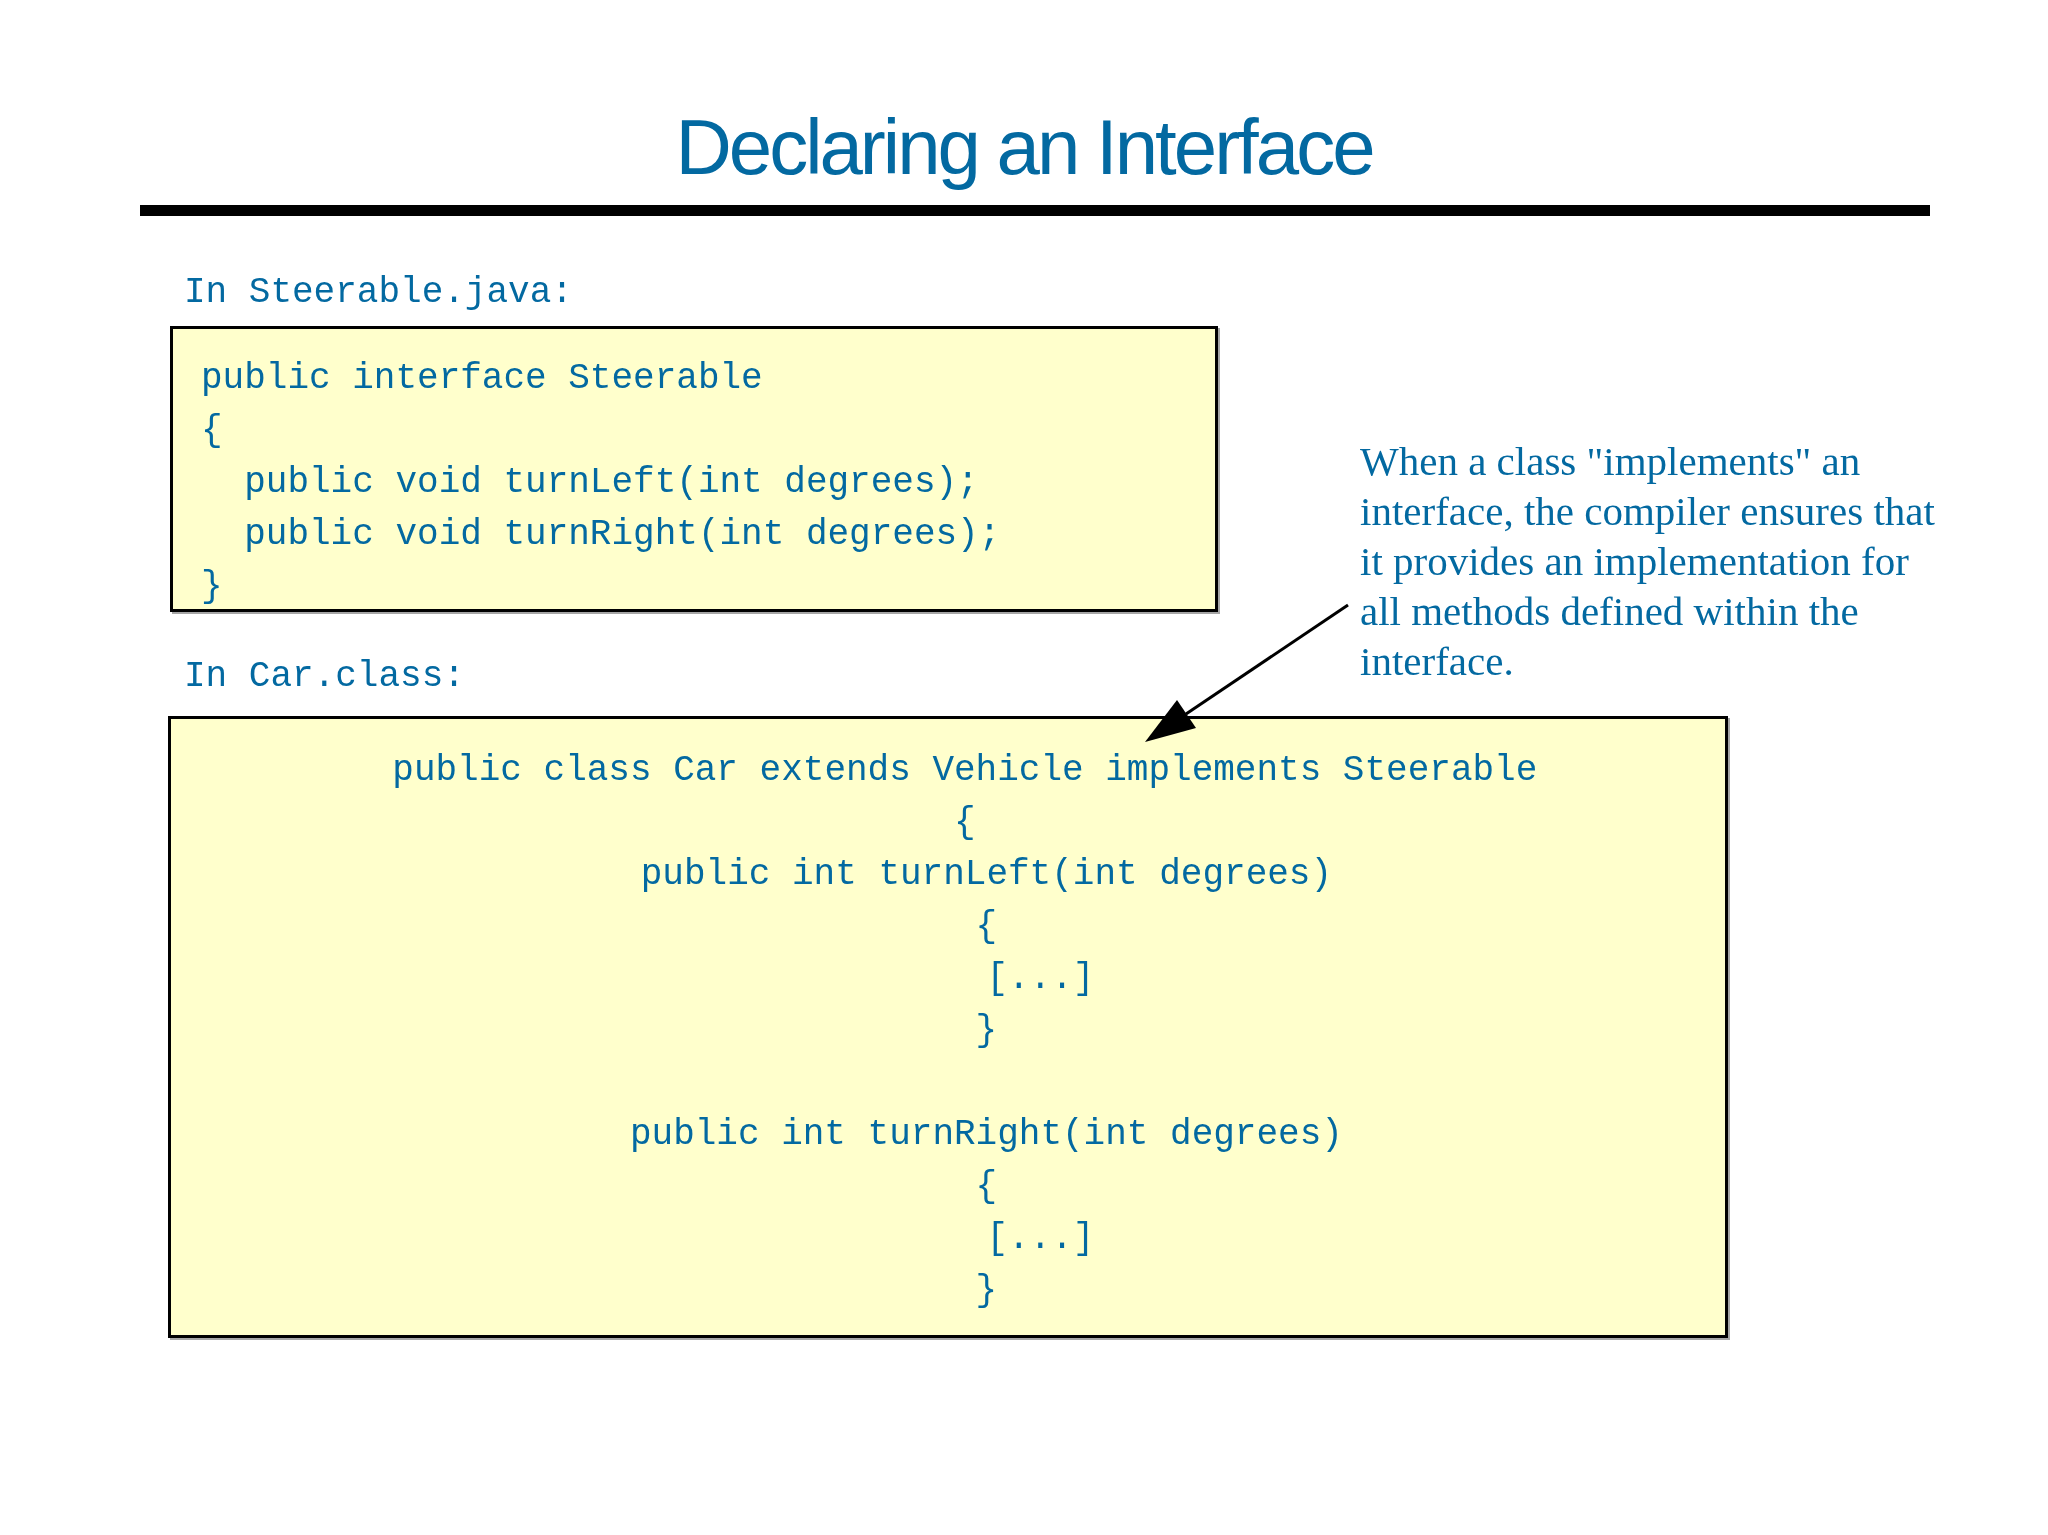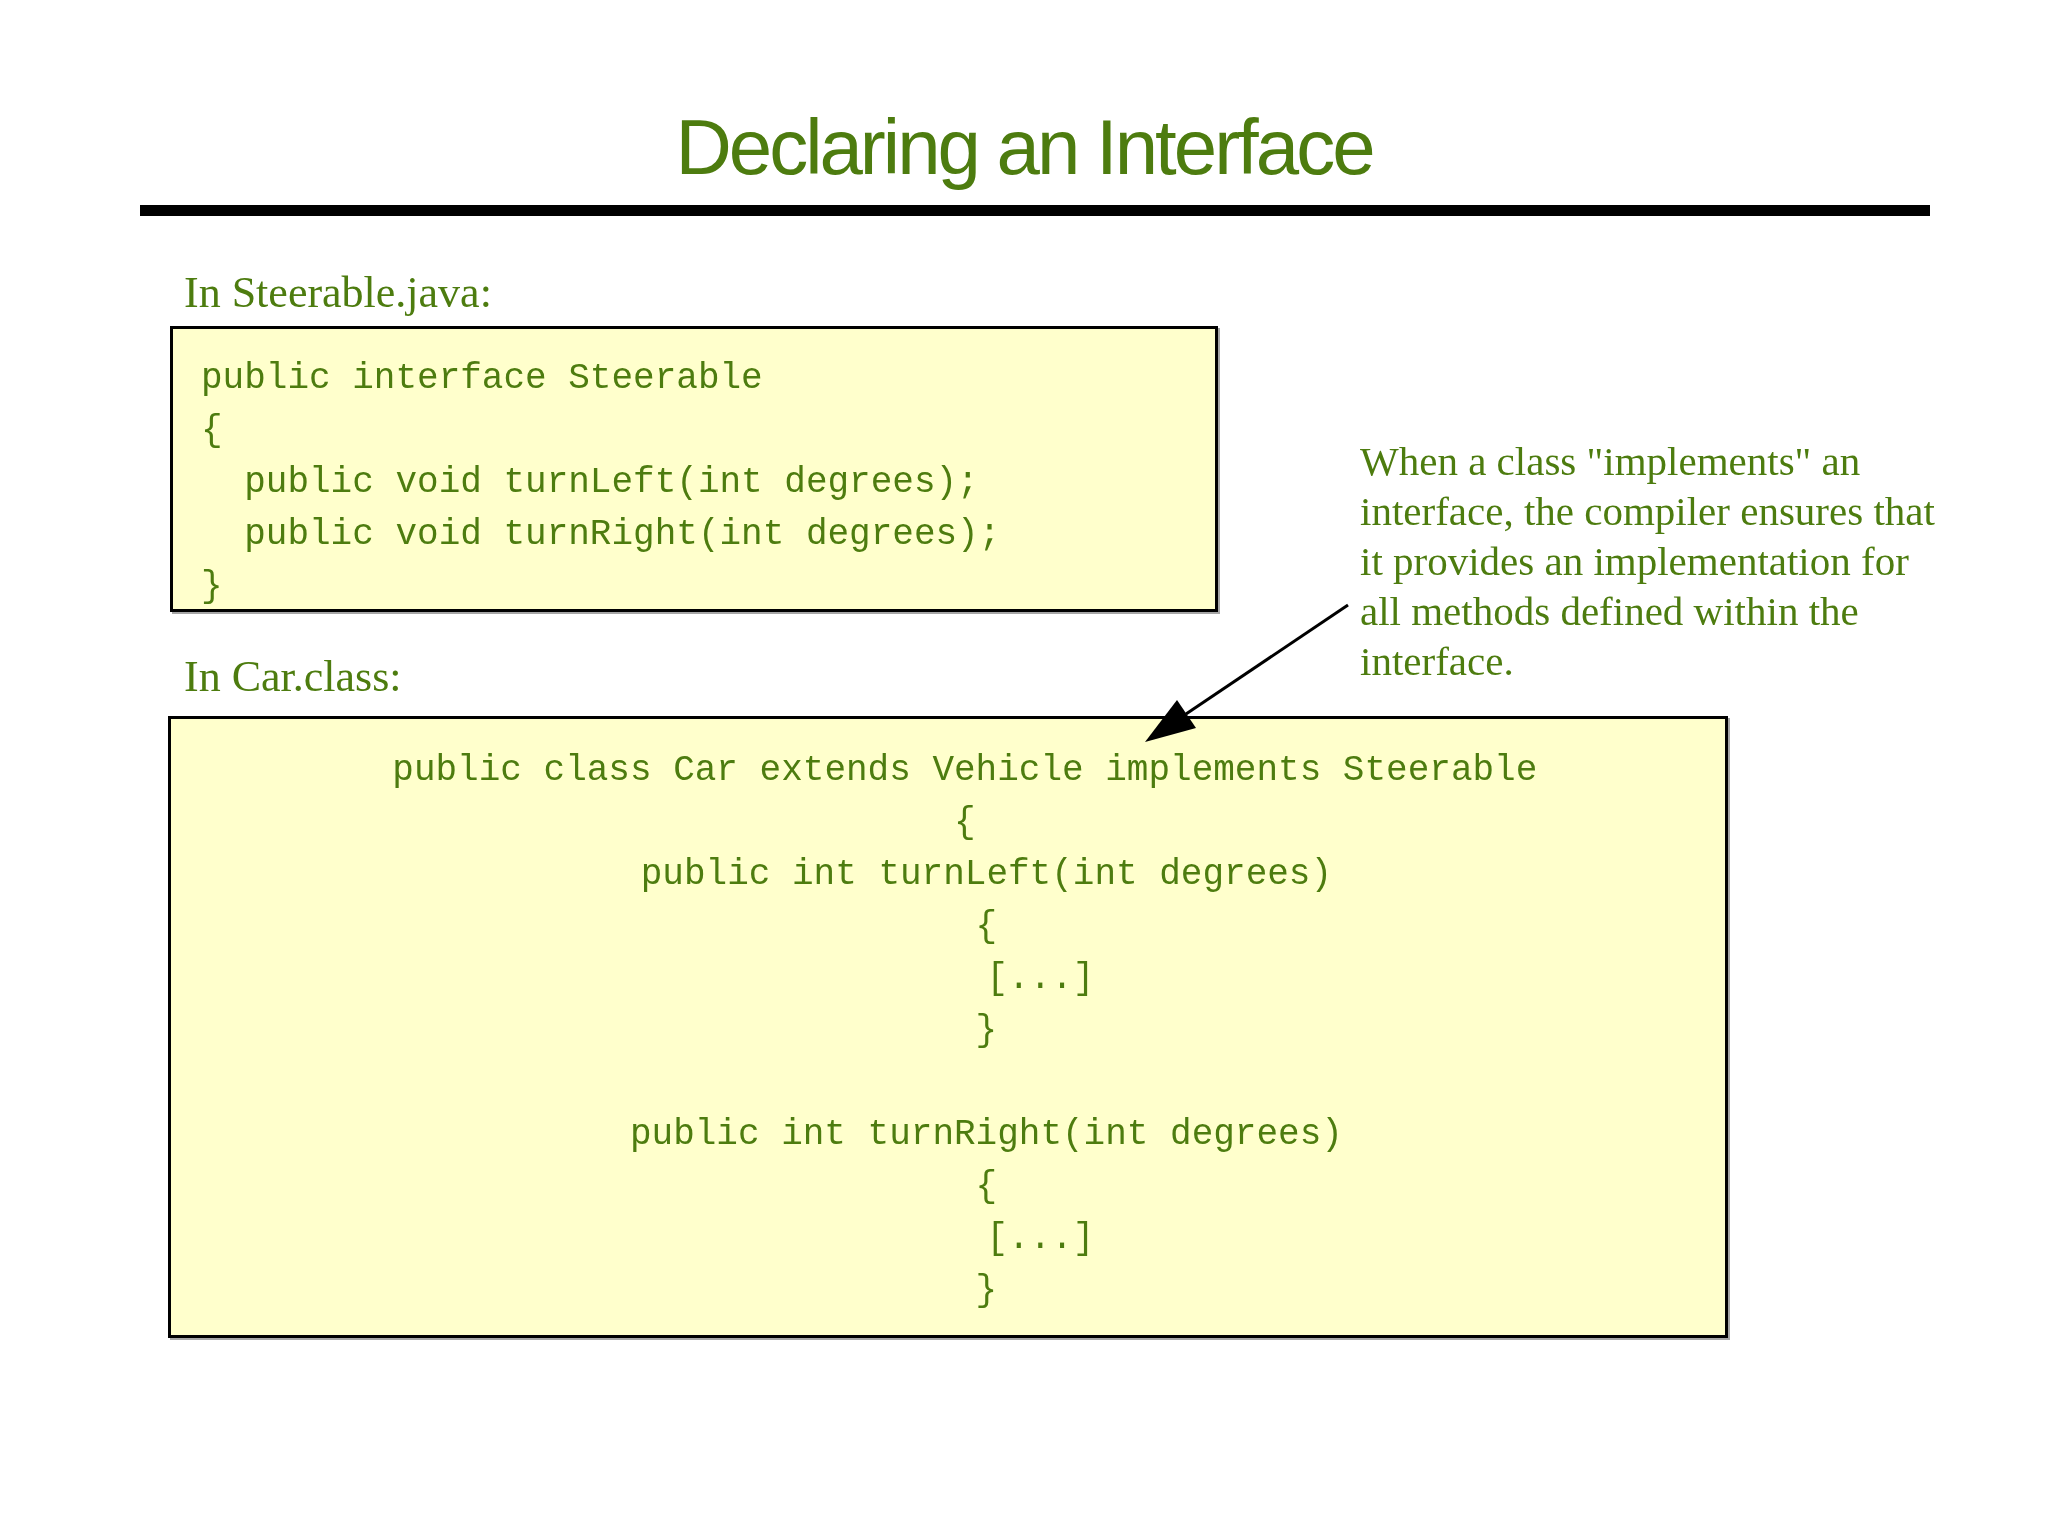--- a/index.html
+++ b/index.html
@@ -7,21 +7,21 @@
     padding: 0;
     background: #ffffff;
   }
   .slide {
     position: relative;
     width: 2048px;
     height: 1441px;
     background: #ffffff;
     overflow: hidden;
     font-family: "Liberation Serif", serif;
-    color: #4d7c0f;
+    color: #0369a1;
     border-radius: 10px;
   }
   .slide-title {
     position: absolute;
     left: 0;
     top: 102px;
     width: 2048px;
     text-align: center;
     font-family: "Liberation Sans", sans-serif;
     font-size: 78px;
@@ -33,22 +33,22 @@
   .title-rule {
     position: absolute;
     left: 140px;
     top: 205px;
     width: 1790px;
     height: 11px;
     background: #000000;
   }
   .file-label {
     position: absolute;
-    font-family: Liberation Serif, serif;
-    font-size: 44px;
+    font-family: Liberation Mono, monospace;
+    font-size: 36px;
     line-height: 50px;
     white-space: nowrap;
   }
   .label-steerable { left: 184px; top: 268px; }
   .label-car      { left: 184px; top: 652px; }
   .code-box {
     position: absolute;
     box-sizing: border-box;
     background: #FFFFCC;
     border: 3px solid #000000;

